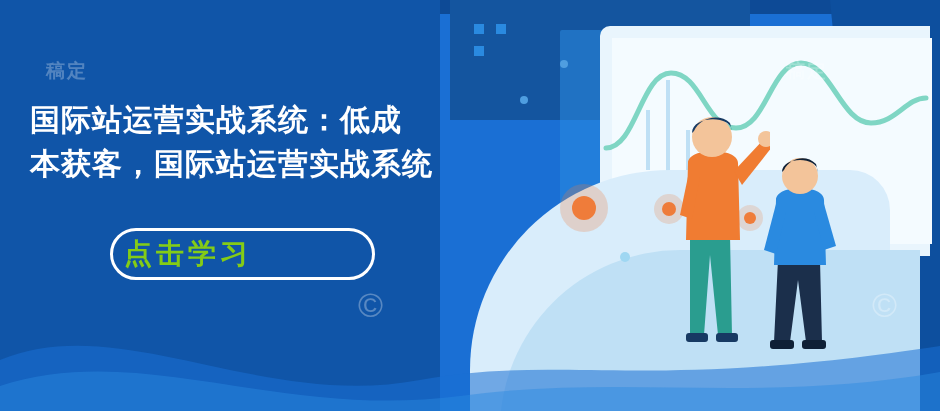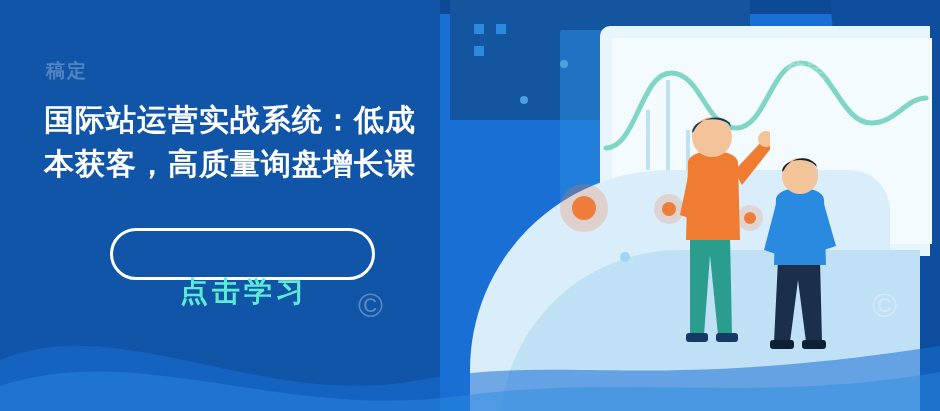--- a/index.html
+++ b/index.html
@@ -62,45 +62,44 @@
     position:absolute;left:500px;top:250px;width:420px;height:180px;
     background:#bfe0f5;border-radius:180px 0 0 0;
   }
   .bottom-wave{
     position:absolute;left:0;top:300px;width:940px;height:120px;
   }
   
   .dot{position:absolute;border-radius:50%;}
   
   .title{
-    position:absolute;left:44px;top:98px;width:600px;
+    position:absolute;left:30px;top:98px;width:600px;
     color:#ffffff;
     font-size:30px;
     font-weight:bold;
     line-height:44px;
     letter-spacing:1px;
     white-space:pre-line;
   }
   .cta{
     position:absolute;left:110px;top:228px;
     width:265px;height:52px;
     border:3px solid #ffffff;
     border-radius:26px;
     box-sizing:border-box;
   }
   .cta-text{
     position:absolute;left:124px;top:232px;
     width:240px;height:44px;
     line-height:44px;
-    text-align:center;
-    color:#5eead4;
+    text-align:left;
+    color:#84cc16;
     font-size:28px;
     font-weight:bold;
     letter-spacing:4px;
-    margin-top:38px;
   }
   
   .wm{
     position:absolute;color:rgba(255,255,255,.28);
     font-size:19px;font-weight:bold;letter-spacing:2px;
     pointer-events:none;
   }
   .wm-c{
     position:absolute;color:rgba(255,255,255,.3);
     font-size:34px;pointer-events:none;
@@ -195,21 +194,21 @@
 
     <circle cx="48" cy="26" r="18" fill="#f3c49a"></circle>
     <path d="M30,22 C30,6 66,6 66,22 L64,14 C54,4 38,8 32,20 Z" fill="#0f2036"></path>
   </svg>
 
   <svg class="bottom-wave" viewBox="0 0 940 120" preserveAspectRatio="none">
     <path d="M0,60 C120,10 260,110 420,80 C560,54 640,92 940,46 L940,120 L0,120 Z" fill="#1a6fd4" fill-opacity=".55"></path>
     <path d="M0,86 C140,40 280,120 460,96 C620,74 760,104 940,72 L940,120 L0,120 Z" fill="#2a8ae0" fill-opacity=".45"></path>
   </svg>
 
-  <div class="title"><span>国际站运营实战系统：低成</span><br><span>本获客，高质量询盘增长课</span></div>
+  <div class="title"><span>国际站运营实战系统：低成</span><br><span>本获客，国际站运营实战系统</span></div>
 
   <div class="cta"></div>
   <div class="cta-text">点击学习</div>
 
   <div class="wm" style="left:46px;top:58px;">稿定</div>
   <div class="wm wm-dark" style="left:786px;top:58px;">稿定</div>
   <div class="wm-c" style="left:358px;top:286px;">©</div>
   <div class="wm-c" style="left:872px;top:286px;">©</div>
 
 </div>

